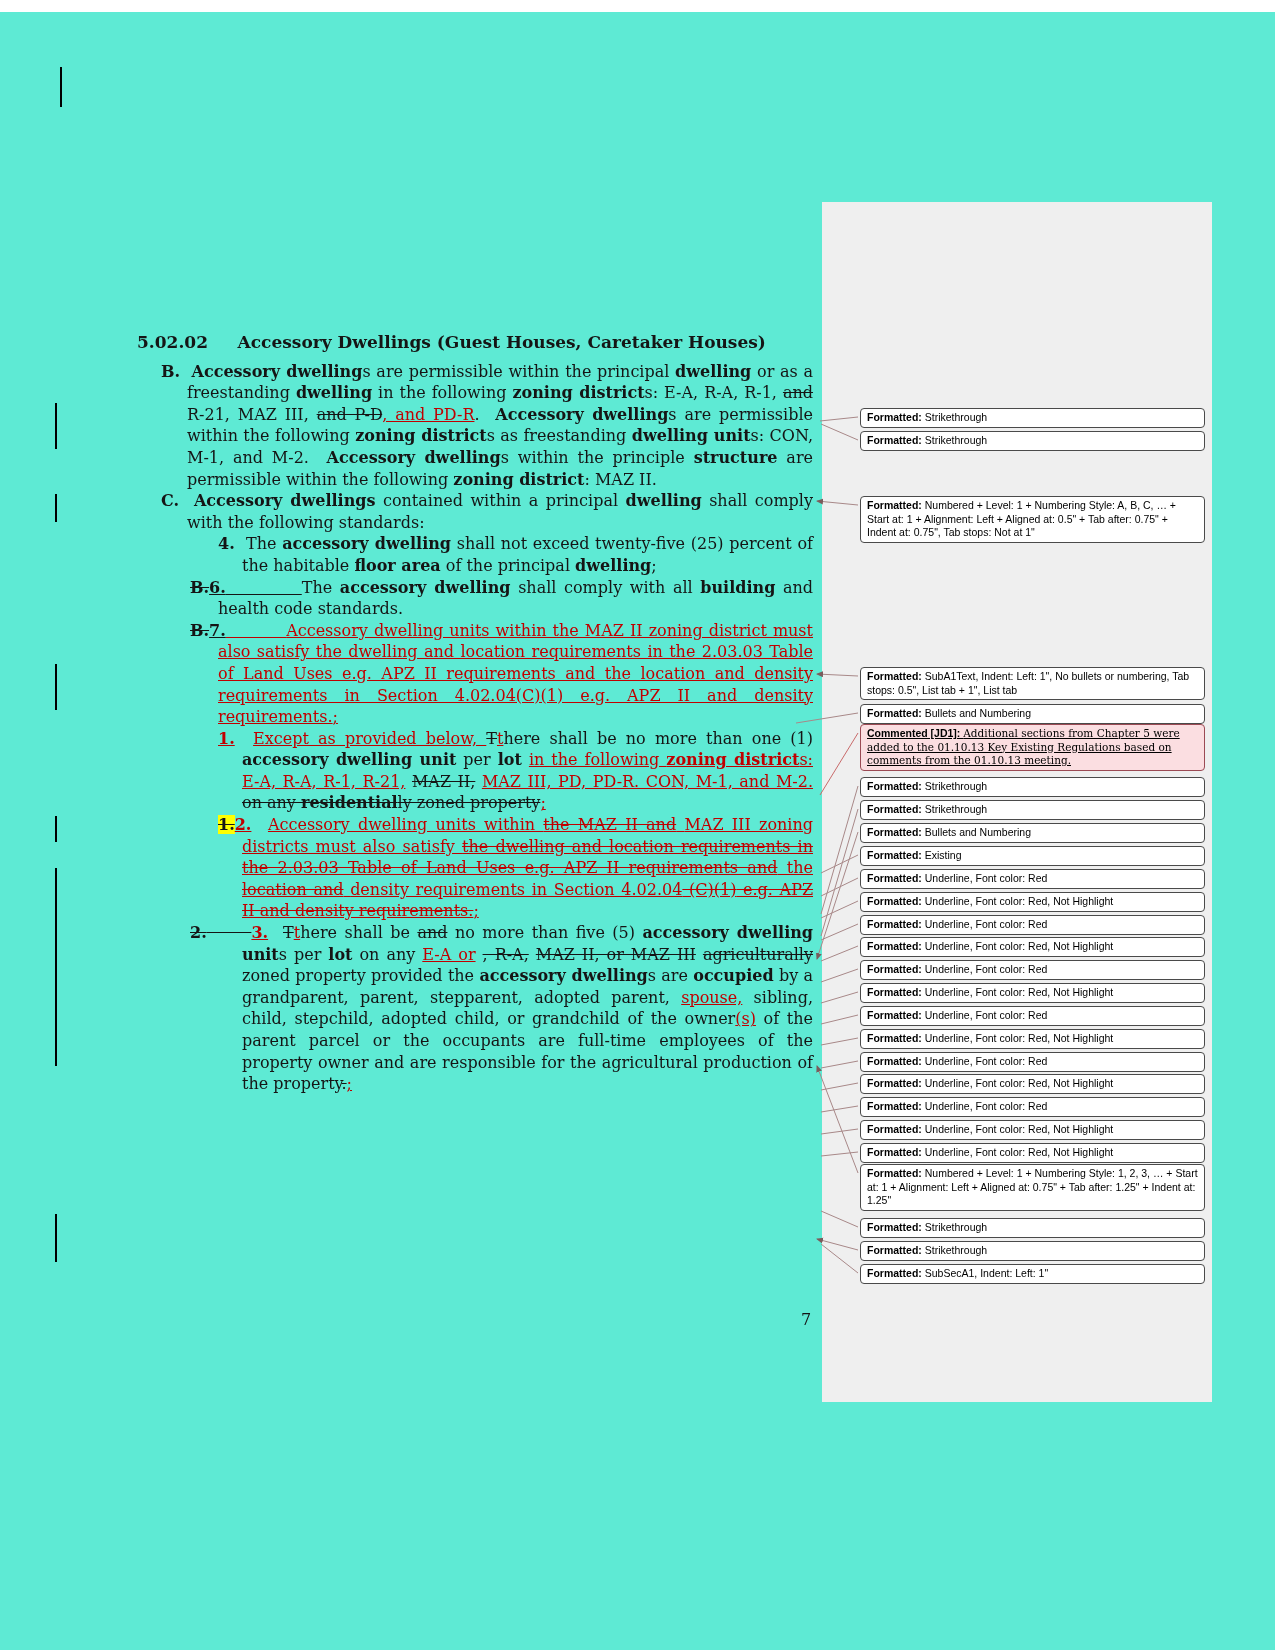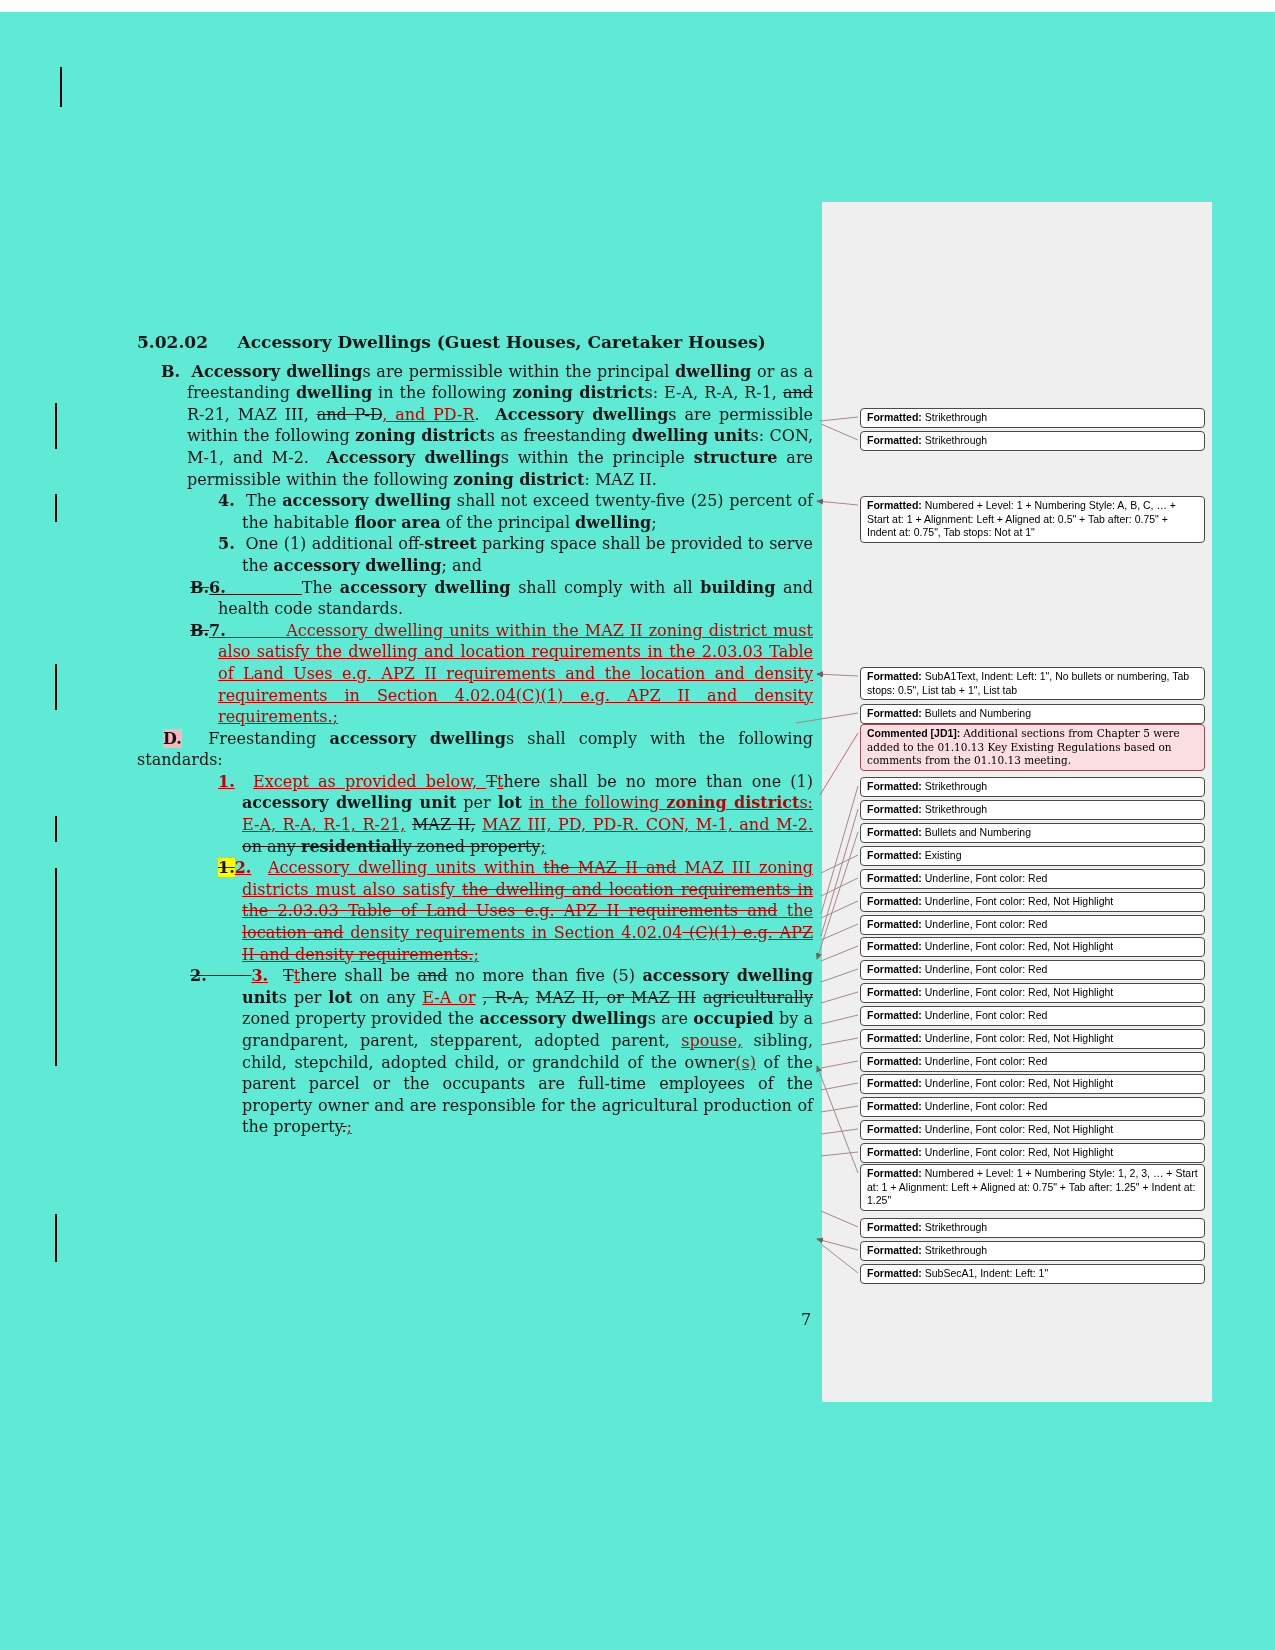--- a/index.html
+++ b/index.html
@@ -63,37 +63,36 @@
       <div class="bar" style="left: 55px; top: 482px; height: 28px;"></div>
       <div class="bar" style="left: 55px; top: 652px; height: 46px;"></div>
       <div class="bar" style="left: 55px; top: 804px; height: 26px;"></div>
       <div class="bar" style="left: 55px; top: 856px; height: 90px;"></div>
       <div class="bar" style="left: 55px; top: 946px; height: 108px;"></div>
       <div class="bar" style="left: 55px; top: 1202px; height: 48px;"></div>
     </div>
   <div class="content" id="paragraphs">
       <div class="para heading" style="padding-left: 0px; text-indent: 0px;"><span style="font-weight: bold;">5.02.02</span><span>&nbsp;&nbsp;&nbsp;&nbsp;&nbsp;</span><span style="font-weight: bold;">Accessory Dwellings (Guest Houses, Caretaker Houses)</span></div>
       <div class="para" style="padding-left: 50px; text-indent: -26px;"><span style="font-weight: bold;">B.</span><span>&nbsp;&nbsp;</span><span style="font-weight: bold;">Accessory dwelling</span><span>s are permissible within the principal </span><span style="font-weight: bold;">dwelling</span><span> or as a freestanding </span><span style="font-weight: bold;">dwelling</span><span> in the following </span><span style="font-weight: bold;">zoning district</span><span>s: E-A, R-A, R-1, </span><span style="text-decoration: line-through;">and</span><span> R-21, MAZ III, </span><span style="text-decoration: line-through;">and P-D</span><span style="text-decoration: underline; color: rgb(192, 0, 0);">, and PD-R</span><span>.&nbsp; </span><span style="font-weight: bold;">Accessory dwelling</span><span>s are permissible within the following </span><span style="font-weight: bold;">zoning district</span><span>s as freestanding </span><span style="font-weight: bold;">dwelling unit</span><span>s: CON, M-1, and M-2.&nbsp; </span><span style="font-weight: bold;">Accessory dwelling</span><span>s within the principle </span><span style="font-weight: bold;">structure</span><span> are permissible within the following </span><span style="font-weight: bold;">zoning district</span><span>: MAZ II.</span></div>
+      <div class="para" style="padding-left: 50px; text-indent: -26px;"><span style="font-weight: bold;">C.</span><span>&nbsp;&nbsp;</span><span style="font-weight: bold;">Accessory dwellings</span><span> contained within a principal </span><span style="font-weight: bold;">dwelling</span><span> shall comply with the following standards:</span></div>
       <div class="para" style="padding-left: 105px; text-indent: -24px;"><span style="font-weight: bold;">4.</span><span>&nbsp;&nbsp;</span><span>The </span><span style="font-weight: bold;">accessory dwelling</span><span> shall not exceed twenty-five (25) percent of the habitable </span><span style="font-weight: bold;">floor area</span><span> of the principal </span><span style="font-weight: bold;">dwelling</span><span>;</span></div>
-      <div class="para" style="padding-left: 105px; text-indent: -24px;"><span style="font-weight: bold;">5.</span><span>&nbsp;&nbsp;</span><span>One (1) additional off-</span><span style="font-weight: bold;">street</span><span> parking space shall be provided to serve the </span><span style="font-weight: bold;">accessory dwelling</span><span>; and</span></div>
       <div class="para" style="padding-left: 81px; text-indent: -28px;"><span style="font-weight: bold; text-decoration: line-through;">B.</span><span style="font-weight: bold; text-decoration: underline;">6.</span><span style="text-decoration: underline;">&nbsp;&nbsp;&nbsp;&nbsp;&nbsp;&nbsp;&nbsp;&nbsp;&nbsp;&nbsp;</span><span>The </span><span style="font-weight: bold;">accessory dwelling</span><span> shall comply with all </span><span style="font-weight: bold;">building</span><span> and health code standards.</span></div>
       <div class="para" style="padding-left: 81px; text-indent: -28px;"><span style="font-weight: bold; text-decoration: line-through;">B.</span><span style="font-weight: bold; text-decoration: underline;">7.</span><span style="text-decoration: underline; color: rgb(192, 0, 0);">&nbsp;&nbsp;&nbsp;&nbsp;&nbsp;&nbsp;&nbsp;&nbsp;&nbsp;&nbsp;</span><span style="text-decoration: underline; color: rgb(192, 0, 0);">Accessory dwelling units within the MAZ II zoning district must also satisfy the dwelling and location requirements in the 2.03.03 Table of Land Uses e.g. APZ II requirements and the location and density requirements in Section 4.02.04(C)(1) e.g. APZ II and density requirements.</span><span style="text-decoration: underline; color: rgb(192, 0, 0);">;</span></div>
-      <div class="para" style="padding-left: 0px; text-indent: 26px;"><span style="font-weight: bold; background: rgb(247, 182, 188);">D.</span><span>&nbsp;&nbsp;</span><span>Freestanding </span><span style="font-weight: bold;">accessory dwelling</span><span>s shall comply with the following standards:</span></div>
       <div class="para" style="padding-left: 105px; text-indent: -24px;"><span style="font-weight: bold; text-decoration: underline; color: rgb(192, 0, 0);">1.</span><span>&nbsp;&nbsp;</span><span style="text-decoration: underline; color: rgb(192, 0, 0);">Except as provided below, </span><span style="text-decoration: line-through;">T</span><span style="text-decoration: underline; color: rgb(192, 0, 0);">t</span><span>here shall be no more than one (1) </span><span style="font-weight: bold;">accessory dwelling unit</span><span> per </span><span style="font-weight: bold;">lot</span><span> </span><span style="text-decoration: underline; color: rgb(192, 0, 0);">in the following </span><span style="font-weight: bold; text-decoration: underline; color: rgb(192, 0, 0);">zoning district</span><span style="text-decoration: underline; color: rgb(192, 0, 0);">s: E-A, R-A, R-1, R-21,</span><span> </span><span style="text-decoration: line-through;">MAZ II,</span><span> </span><span style="text-decoration: underline; color: rgb(192, 0, 0);">MAZ III, PD, PD-R. CON, M-1, and M-2.</span><span> </span><span style="text-decoration: line-through;">on any </span><span style="font-weight: bold; text-decoration: line-through;">residential</span><span style="text-decoration: line-through;">ly zoned property</span><span style="text-decoration: underline; color: rgb(192, 0, 0);">;</span></div>
       <div class="para" style="padding-left: 105px; text-indent: -24px;"><span style="font-weight: bold; text-decoration: line-through; background: rgb(255, 255, 0);">1.</span><span style="font-weight: bold; text-decoration: underline; color: rgb(192, 0, 0);">2.</span><span>&nbsp;&nbsp;</span><span style="text-decoration: underline; color: rgb(192, 0, 0);">Accessory dwelling units within </span><span style="text-decoration: underline line-through; color: rgb(192, 0, 0);">the MAZ II and</span><span style="text-decoration: underline; color: rgb(192, 0, 0);"> </span><span style="text-decoration: underline; color: rgb(192, 0, 0);">MAZ III zoning districts must also satisfy </span><span style="text-decoration: underline line-through; color: rgb(192, 0, 0);">the dwelling and location requirements in the 2.03.03 Table of Land Uses e.g. APZ II requirements and</span><span style="text-decoration: underline; color: rgb(192, 0, 0);"> the </span><span style="text-decoration: underline line-through; color: rgb(192, 0, 0);">location and</span><span style="text-decoration: underline; color: rgb(192, 0, 0);"> </span><span style="text-decoration: underline; color: rgb(192, 0, 0);">density requirements in Section 4.02.04</span><span style="text-decoration: underline line-through; color: rgb(192, 0, 0);"> (C)(1)</span><span style="text-decoration: underline line-through; color: rgb(192, 0, 0);"> e.g. APZ II and density requirements.</span><span style="text-decoration: underline; color: rgb(192, 0, 0);">;</span></div>
       <div class="para" style="padding-left: 105px; text-indent: -52px;"><span style="font-weight: bold; text-decoration: line-through;">2.</span><span style="text-decoration: line-through;">&nbsp;&nbsp;&nbsp;&nbsp;&nbsp;&nbsp;</span><span style="font-weight: bold; text-decoration: underline; color: rgb(192, 0, 0);">3.</span><span>&nbsp;&nbsp;</span><span style="text-decoration: line-through;">T</span><span style="text-decoration: underline; color: rgb(192, 0, 0);">t</span><span>here shall be </span><span style="text-decoration: line-through;">and</span><span> no more than five (5) </span><span style="font-weight: bold;">accessory dwelling unit</span><span>s per </span><span style="font-weight: bold;">lot</span><span> on any </span><span style="text-decoration: underline; color: rgb(192, 0, 0);">E-A or</span><span> </span><span style="text-decoration: line-through;">, R-A,</span><span> </span><span style="text-decoration: line-through;">MAZ II, or MAZ III</span><span> </span><span style="text-decoration: line-through;">agriculturally</span><span> zoned property provided the </span><span style="font-weight: bold;">accessory dwelling</span><span>s are </span><span style="font-weight: bold;">occupied</span><span> by a grandparent, parent, stepparent, adopted parent, </span><span style="text-decoration: underline; color: rgb(192, 0, 0);">spouse,</span><span> sibling, child, stepchild, adopted child, or grandchild of the owner</span><span style="text-decoration: underline; color: rgb(192, 0, 0);">(s)</span><span> of the parent parcel or the occupants are full-time employees of the property owner and are responsible for the agricultural production of the property</span><span style="text-decoration: line-through;">.</span><span style="text-decoration: underline; color: rgb(192, 0, 0);">;</span></div>
     </div>
   <div class="page-number">7</div>
   <div id="notes">
       <div class="note" style="top: 396px;"><span class="lbl">Formatted: </span><span class="txt">Strikethrough</span></div>
       <div class="note" style="top: 419px;"><span class="lbl">Formatted: </span><span class="txt">Strikethrough</span></div>
       <div class="note" style="top: 484px;"><span class="lbl">Formatted: </span><span class="txt">Numbered + Level: 1 + Numbering Style: A, B, C, … + Start at: 1 + Alignment: Left + Aligned at:  0.5" + Tab after:  0.75" + Indent at:  0.75", Tab stops: Not at  1"</span></div>
       <div class="note" style="top: 655px;"><span class="lbl">Formatted: </span><span class="txt">SubA1Text, Indent: Left:  1",  No bullets or numbering, Tab stops:  0.5", List tab +  1", List tab</span></div>
       <div class="note" style="top: 692px;"><span class="lbl">Formatted: </span><span class="txt">Bullets and Numbering</span></div>
-      <div class="note comment" style="top: 712px;"><span class="lbl">Commented [JD1]: </span><span class="txt">Additional sections from Chapter 5 were added to the 01.10.13 Key Existing Regulations based on comments from the 01.10.13 meeting.</span></div>
+      <div class="note comment" style="top: 712px; text-decoration: underline;"><span class="lbl">Commented [JD1]: </span><span class="txt">Additional sections from Chapter 5 were added to the 01.10.13 Key Existing Regulations based on comments from the 01.10.13 meeting.</span></div>
       <div class="note" style="top: 765px;"><span class="lbl">Formatted: </span><span class="txt">Strikethrough</span></div>
       <div class="note" style="top: 788px;"><span class="lbl">Formatted: </span><span class="txt">Strikethrough</span></div>
       <div class="note" style="top: 811px;"><span class="lbl">Formatted: </span><span class="txt">Bullets and Numbering</span></div>
       <div class="note" style="top: 834px;"><span class="lbl">Formatted: </span><span class="txt">Existing</span></div>
       <div class="note" style="top: 857px;"><span class="lbl">Formatted: </span><span class="txt">Underline, Font color: Red</span></div>
       <div class="note" style="top: 880px;"><span class="lbl">Formatted: </span><span class="txt">Underline, Font color: Red, Not Highlight</span></div>
       <div class="note" style="top: 903px;"><span class="lbl">Formatted: </span><span class="txt">Underline, Font color: Red</span></div>
       <div class="note" style="top: 925px;"><span class="lbl">Formatted: </span><span class="txt">Underline, Font color: Red, Not Highlight</span></div>
       <div class="note" style="top: 948px;"><span class="lbl">Formatted: </span><span class="txt">Underline, Font color: Red</span></div>
       <div class="note" style="top: 971px;"><span class="lbl">Formatted: </span><span class="txt">Underline, Font color: Red, Not Highlight</span></div>

